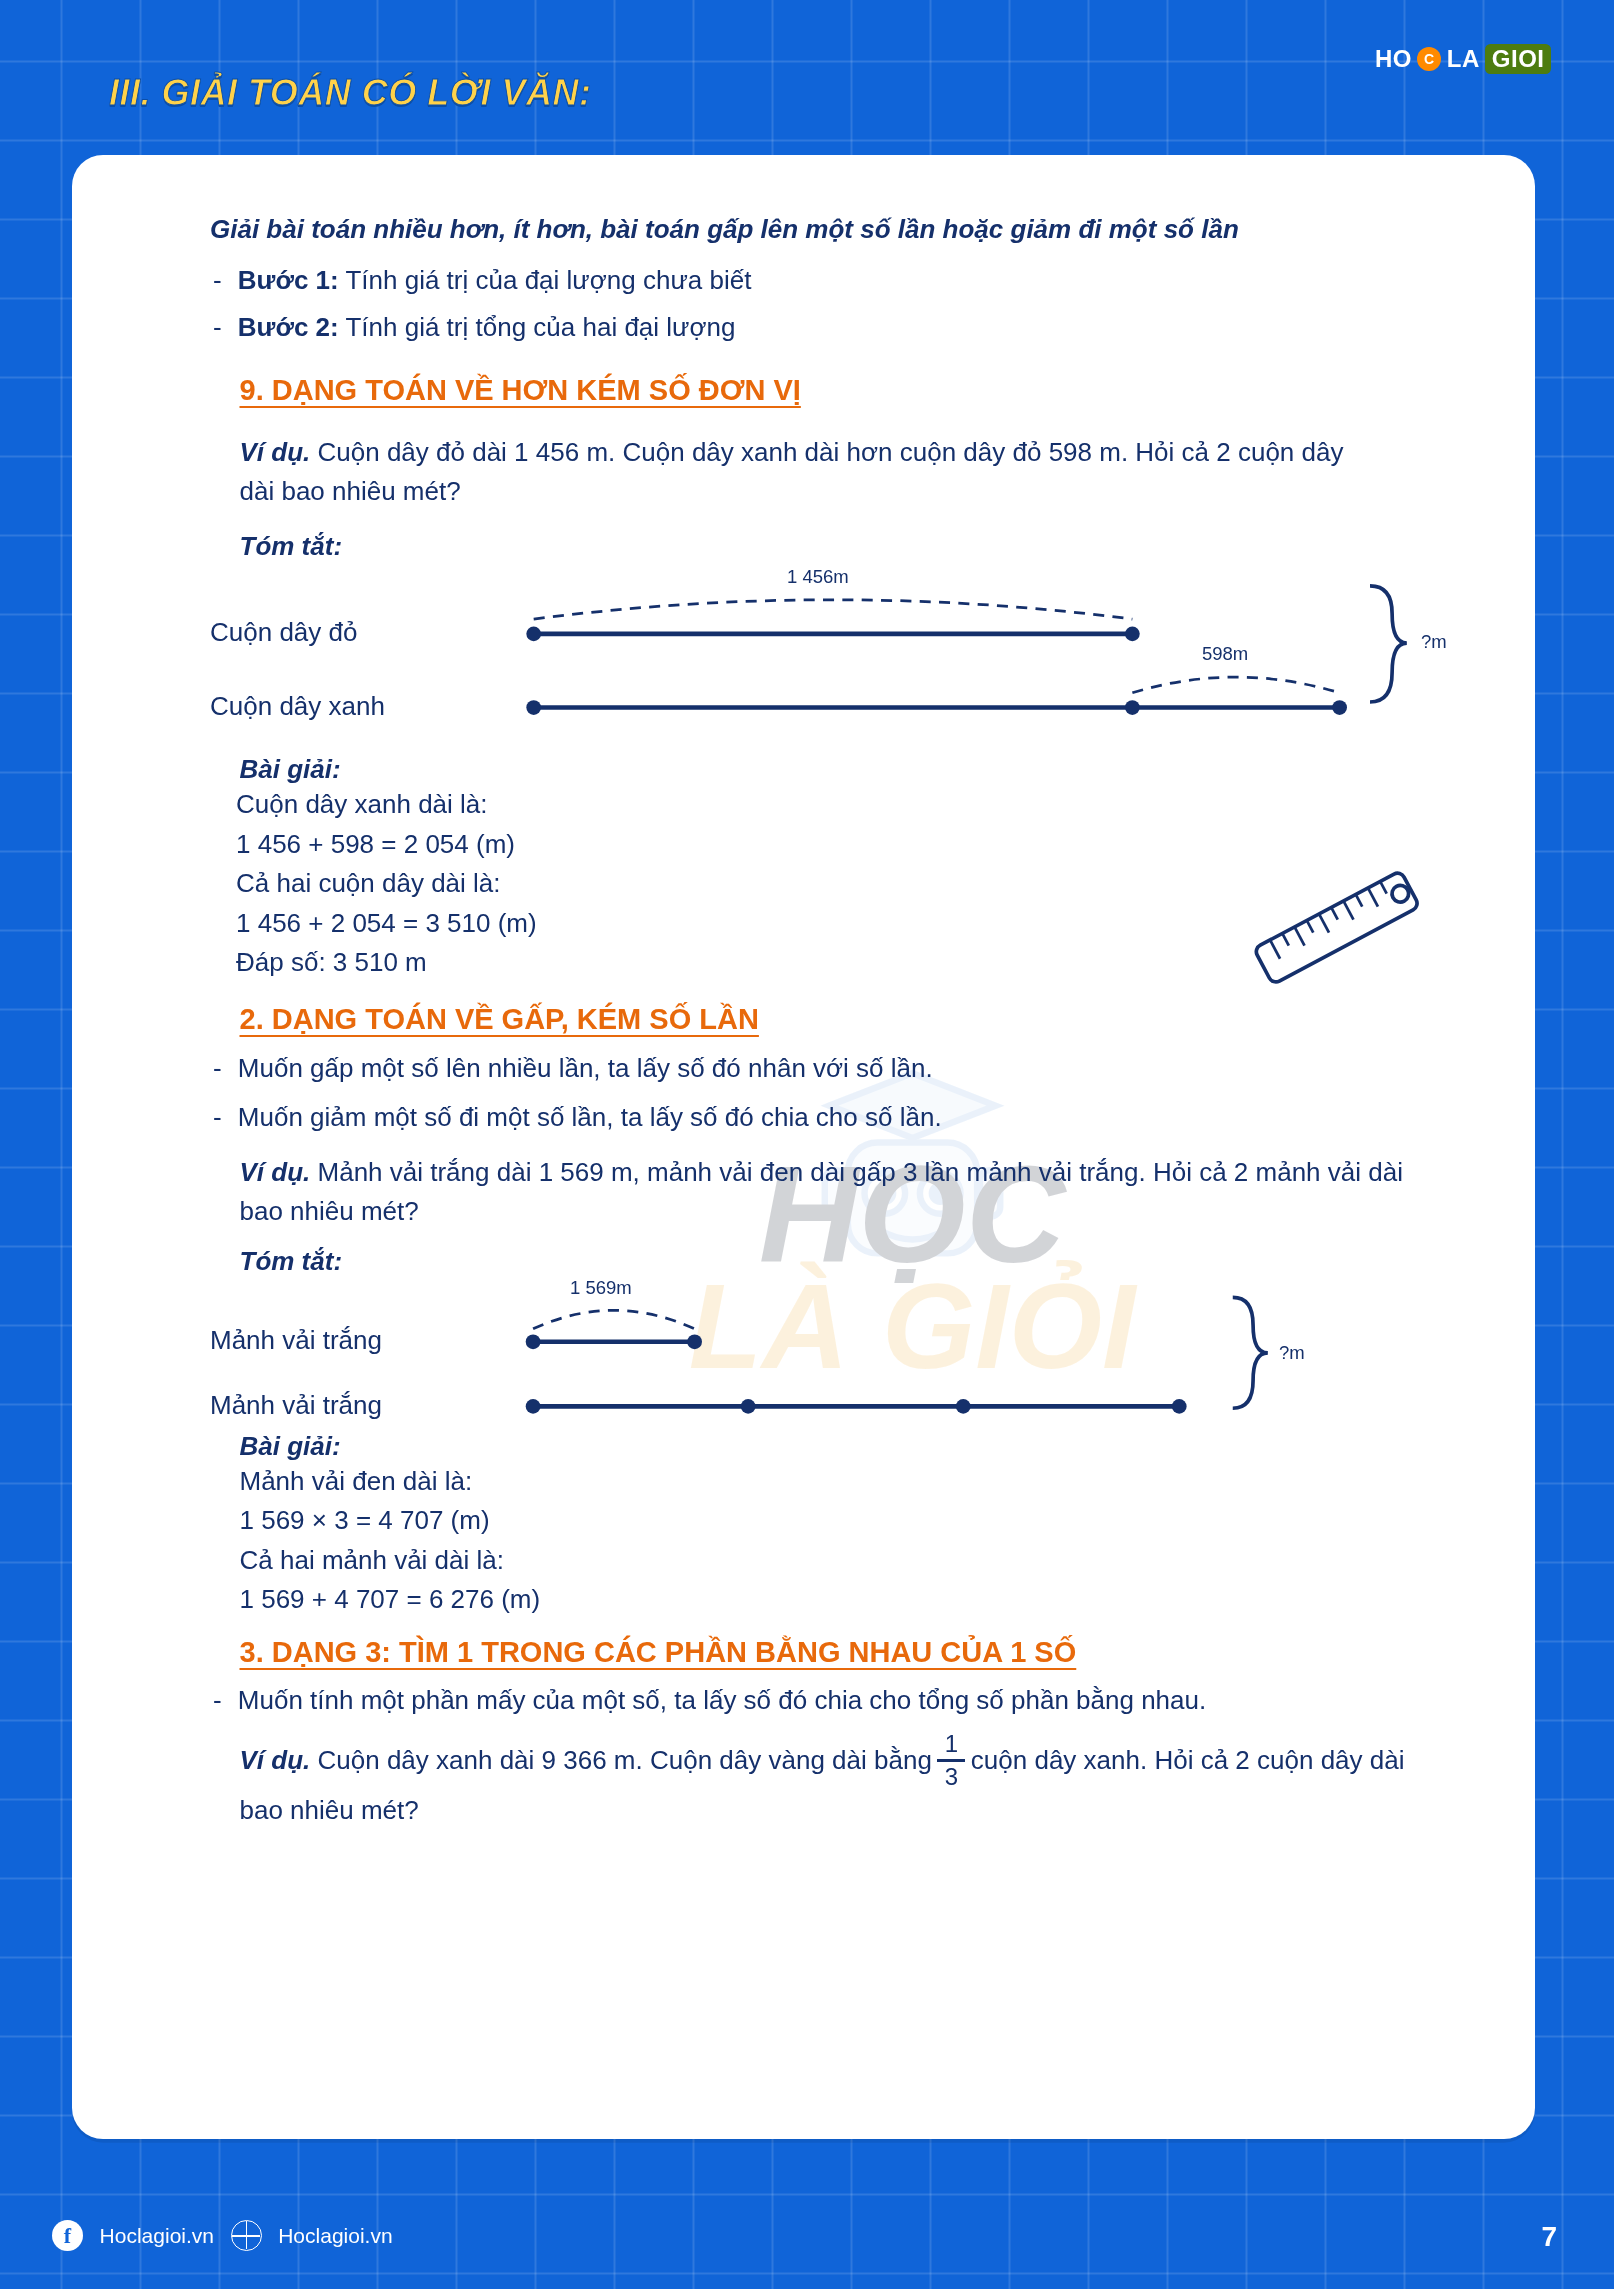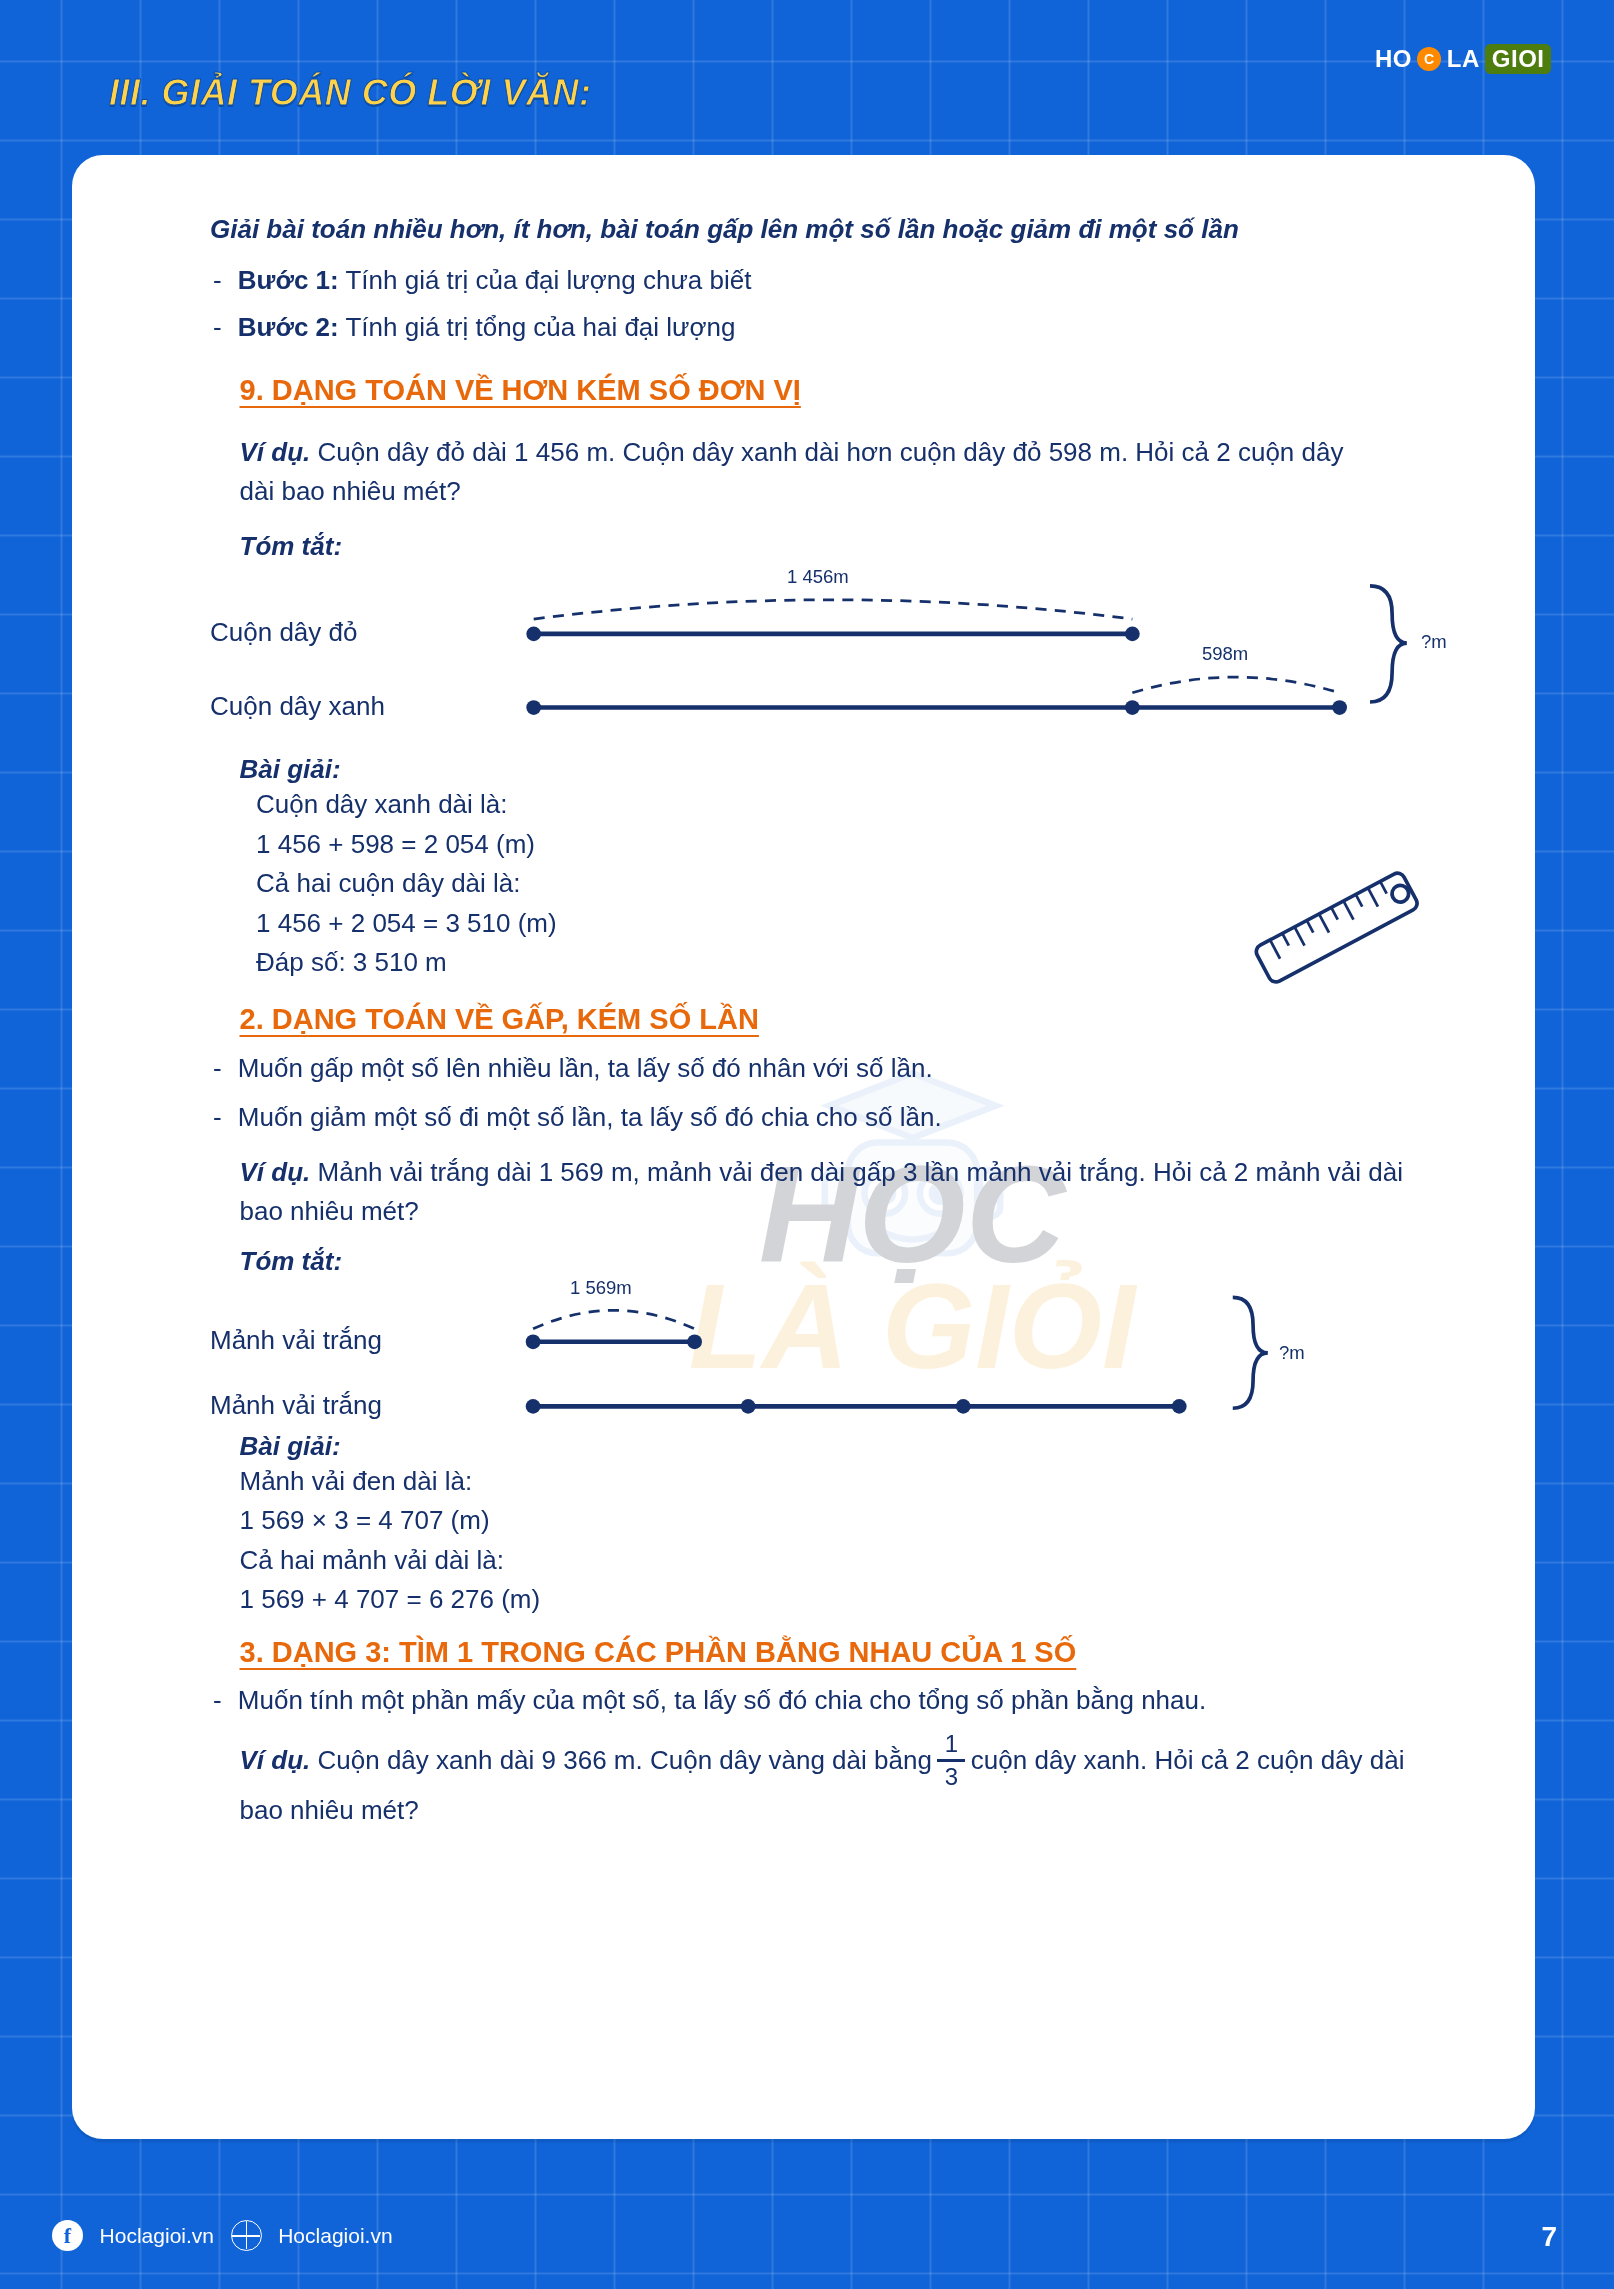--- a/index.html
+++ b/index.html
@@ -230,21 +230,21 @@
           <path d="M1258 26 Q1282 26 1282 56 Q1282 88 1298 88 Q1282 88 1282 120 Q1282 152 1258 152" fill="none" stroke="#15306b" stroke-width="4"></path>
         </svg>
         <div class="label" style="left:0px;top:55px;">Cuộn dây đỏ</div>
         <div class="label" style="left:0px;top:129px;text-align:right;">Cuộn dây xanh</div>
         <div class="minilabel" style="left:577px;top:3.7px;">1 456m</div>
         <div class="minilabel" style="left:992px;top:81px;">598m</div>
         <div class="minilabel" style="left:1211px;top:69px;">?m</div>
       </div>
 
       <div class="subhead" style="margin-left:29.5px;margin-top:16.6px;">Bài giải:</div>
-      <div class="lines" style="margin-left:46px;">
+      <div class="lines" style="margin-left:26px;">
         <div>Cuộn dây xanh dài là:</div>
         <div>1 456 + 598 = 2 054 (m)</div>
         <div>Cả hai cuộn dây dài là:</div>
         <div>1 456 + 2 054 = 3 510 (m)</div>
         <div>Đáp số: 3 510 m</div>
       </div>
 
       <div class="section-title" style="margin-left:29.5px;margin-top:20px;">2. DẠNG TOÁN VỀ GẤP, KÉM SỐ LẦN</div>
 
       <div class="bullet-row" style="margin-top:14.8px;">

